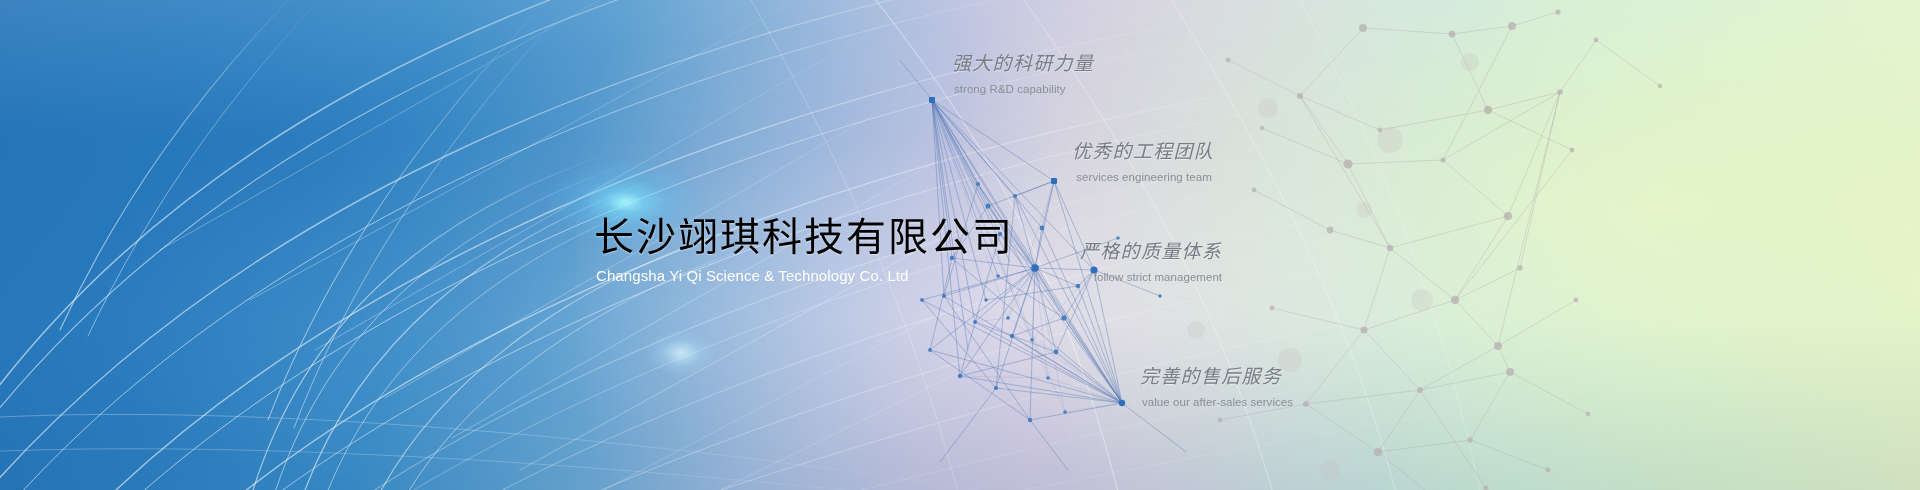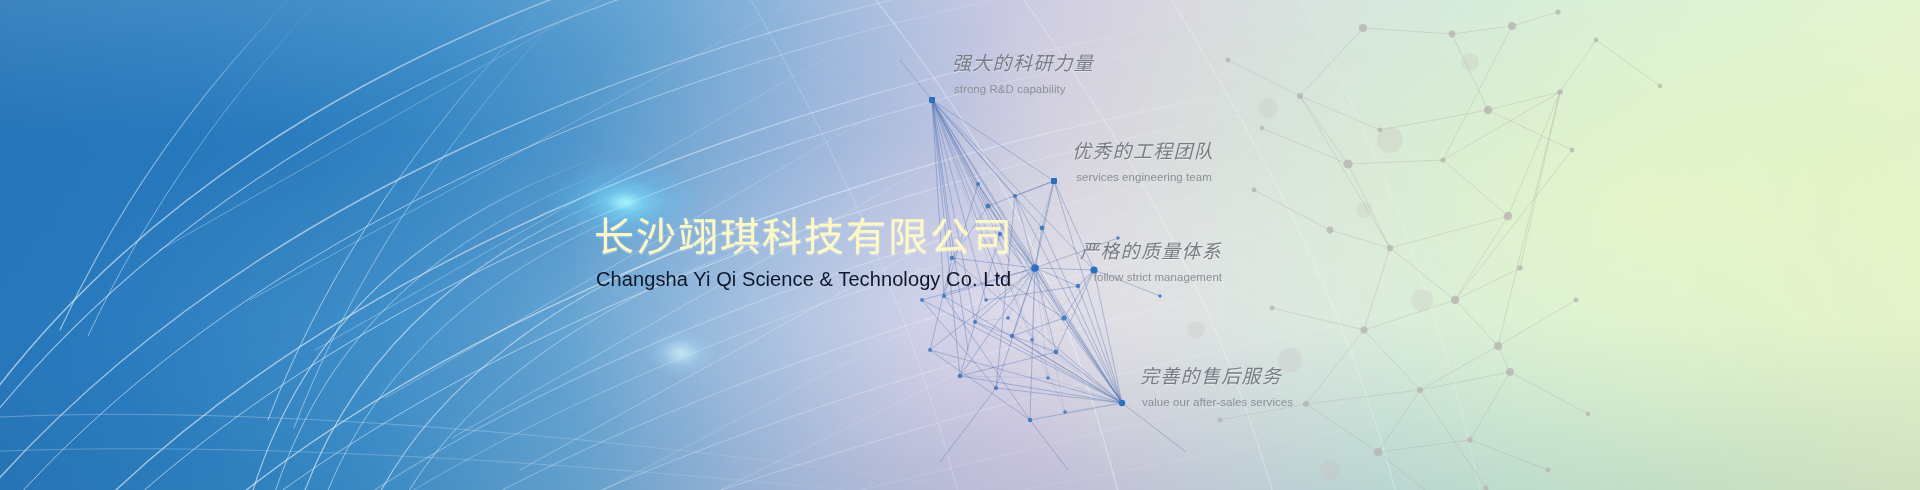--- a/index.html
+++ b/index.html
@@ -106,31 +106,31 @@
     width:480px;
     text-align:left;
     pointer-events:auto;
   }
   .brand-cn{
     margin:0;
     font-size:40px;
     line-height:1.08;
     letter-spacing:2px;
     font-weight:400;
-    color:#fef9c3;
+    color:#000000;
     text-shadow:0 1px 2px rgba(255,255,255,.45);
     white-space:nowrap;
   }
   .brand-en{
     margin:8px 0 0 2px;
-    font-size:20px;
+    font-size:15px;
     line-height:1.2;
     letter-spacing:.1px;
     font-weight:400;
-    color:#0f172a;
+    color:#ffffff;
     white-space:nowrap;
   }
 
   .feature{
     position:absolute;
     white-space:nowrap;
   }
   .feature-cn{
     margin:0;
     font-size:19px;

